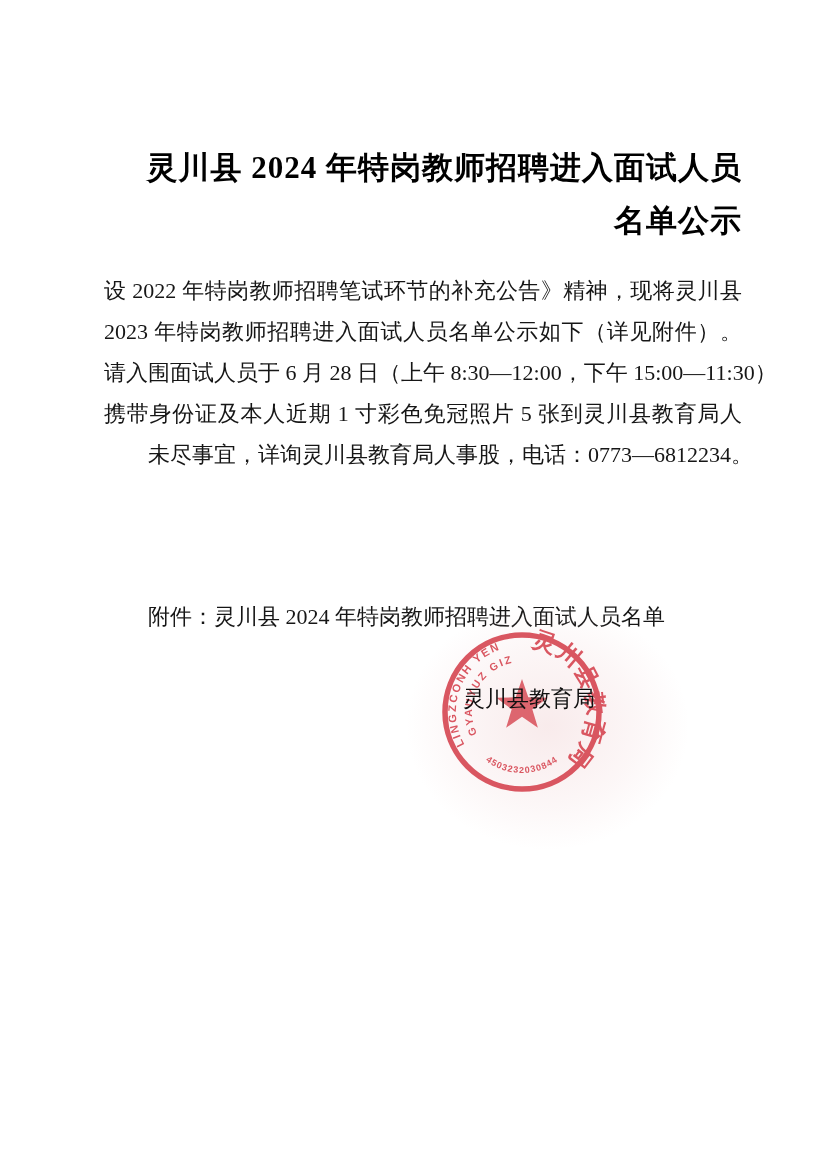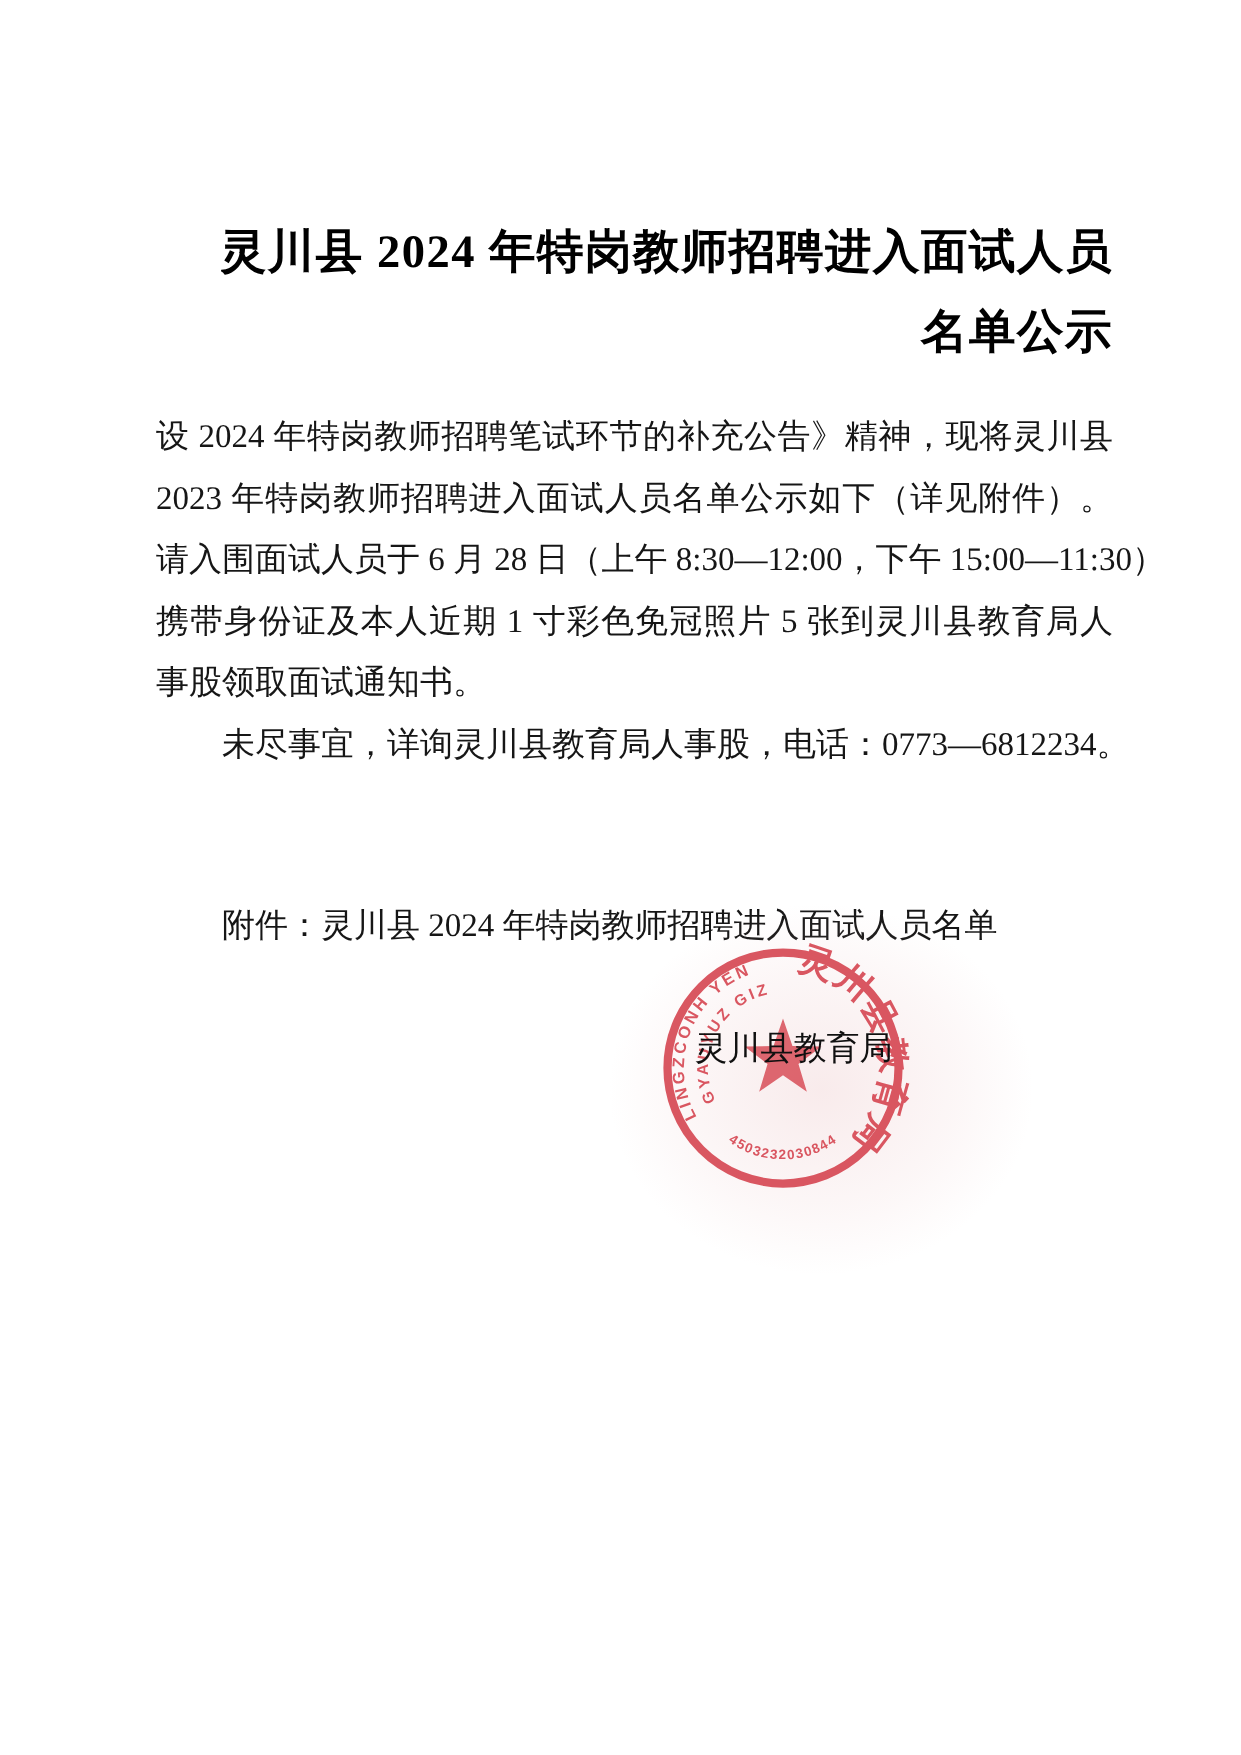--- a/index.html
+++ b/index.html
@@ -128,25 +128,24 @@
 <body>
 
 <div class="page">
 
   <h1 class="doc-title">
     <span class="title-line">灵川县 2024 年特岗教师招聘进入面试人员</span>
     <span class="title-line">名单公示</span>
   </h1>
 
   <div class="body-block">
-    <div class="bline">设 2024 年特岗教师招聘笔试环节的补充公告》精神，现将灵川县</div>
+    <div class="bline">设 2022 年特岗教师招聘笔试环节的补充公告》精神，现将灵川县</div>
     <div class="bline">2023 年特岗教师招聘进入面试人员名单公示如下（详见附件）。</div>
     <div class="bline">请入围面试人员于 6 月 28 日（上午 8:30—12:00，下午 15:00—11:30）</div>
     <div class="bline">携带身份证及本人近期 1 寸彩色免冠照片 5 张到灵川县教育局人</div>
-    <div class="bline nojust">事股领取面试通知书。</div>
     <div class="bline indent2">未尽事宜，详询灵川县教育局人事股，电话：0773—6812234。</div>
   </div>
 
   <div class="attach-line">附件：灵川县 2024 年特岗教师招聘进入面试人员名单</div>
 
   <div class="seal-tint"></div>
 
   <svg class="seal-svg" viewBox="0 0 170 170" xmlns="http://www.w3.org/2000/svg">
     <defs>
       <path id="arc-latin-outer" d="M 34.4 127.4 A 66 66 0 0 1 75.8 19.6" fill="none"></path>

